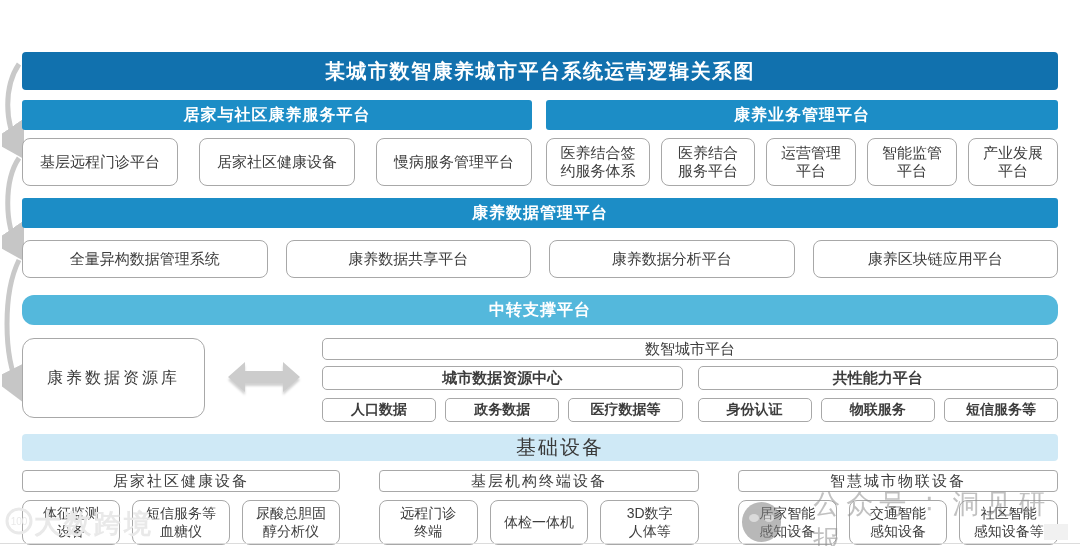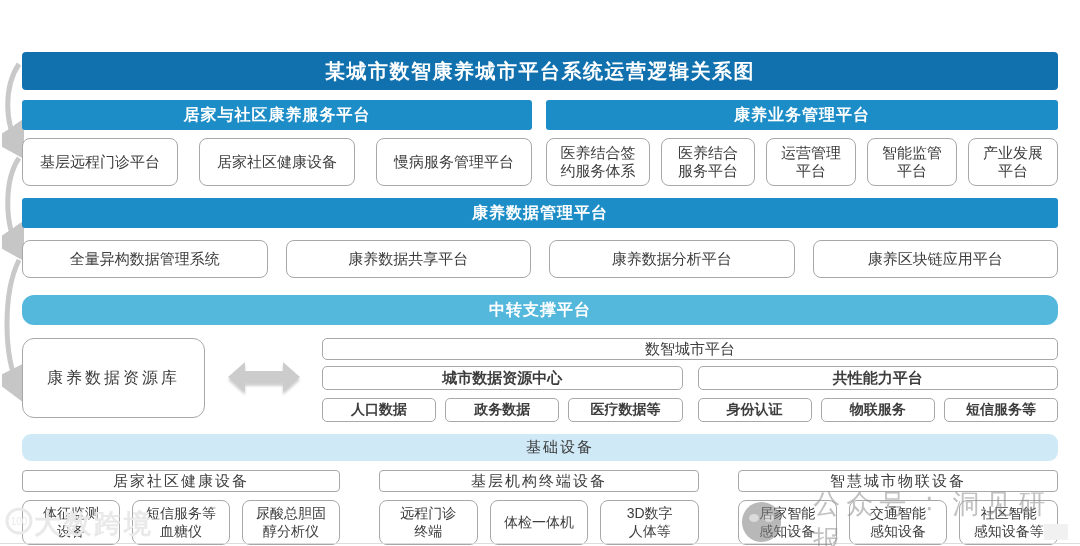--- a/index.html
+++ b/index.html
@@ -36,22 +36,22 @@
   .arrow-zone { width:117px; display:flex; align-items:center; justify-content:center; }
   .arrow-zone svg { filter:drop-shadow(0 3px 1px rgba(0,0,0,0.18)); }
   .city-group { flex:1; }
   .city-hdr { height:22px; border-radius:5px; font-size:15px; }
   .city-cols { display:flex; gap:15px; margin-top:6px; }
   .city-col { flex:1;font-weight:bold; }
   .sub-hdr { height:24px; border-radius:5px; font-size:15px; }
   .small-row { display:flex; gap:9px; margin-top:8px; }
   .small-row .box { flex:1; height:24px; font-size:14px; border-radius:5px; }
 
-  .band { margin-top:16px; height:27px; background:#cfe9f6; border-radius:9px; color:#3a3a3a;
-    font-size:15px; display:flex; align-items:center; justify-content:center; letter-spacing:2px;padding-left:40px; }
+  .band { margin-top:16px; height:27px; background:#cfe9f6; border-radius:4px; color:#3a3a3a;
+    font-size:20px; display:flex; align-items:center; justify-content:center; letter-spacing:2px;padding-left:40px; }
 
   .groups { display:flex; justify-content:space-between; margin-top:9px; }
   .group { width:318px; } .group.w320 { width:320px; }
   .group-hdr { height:22px; border-radius:4px; font-size:15px; letter-spacing:2px; }
   .group-items { display:flex; gap:12px; margin-top:8px; }
   .group-items .box { flex:1; height:45px; font-size:14px; }
 
   .arcs { position:absolute; left:2px; top:58px; z-index:0; }
 
   .wm-left-big { position:absolute; left:34px; top:506px; font-size:27px; font-weight:bold;

